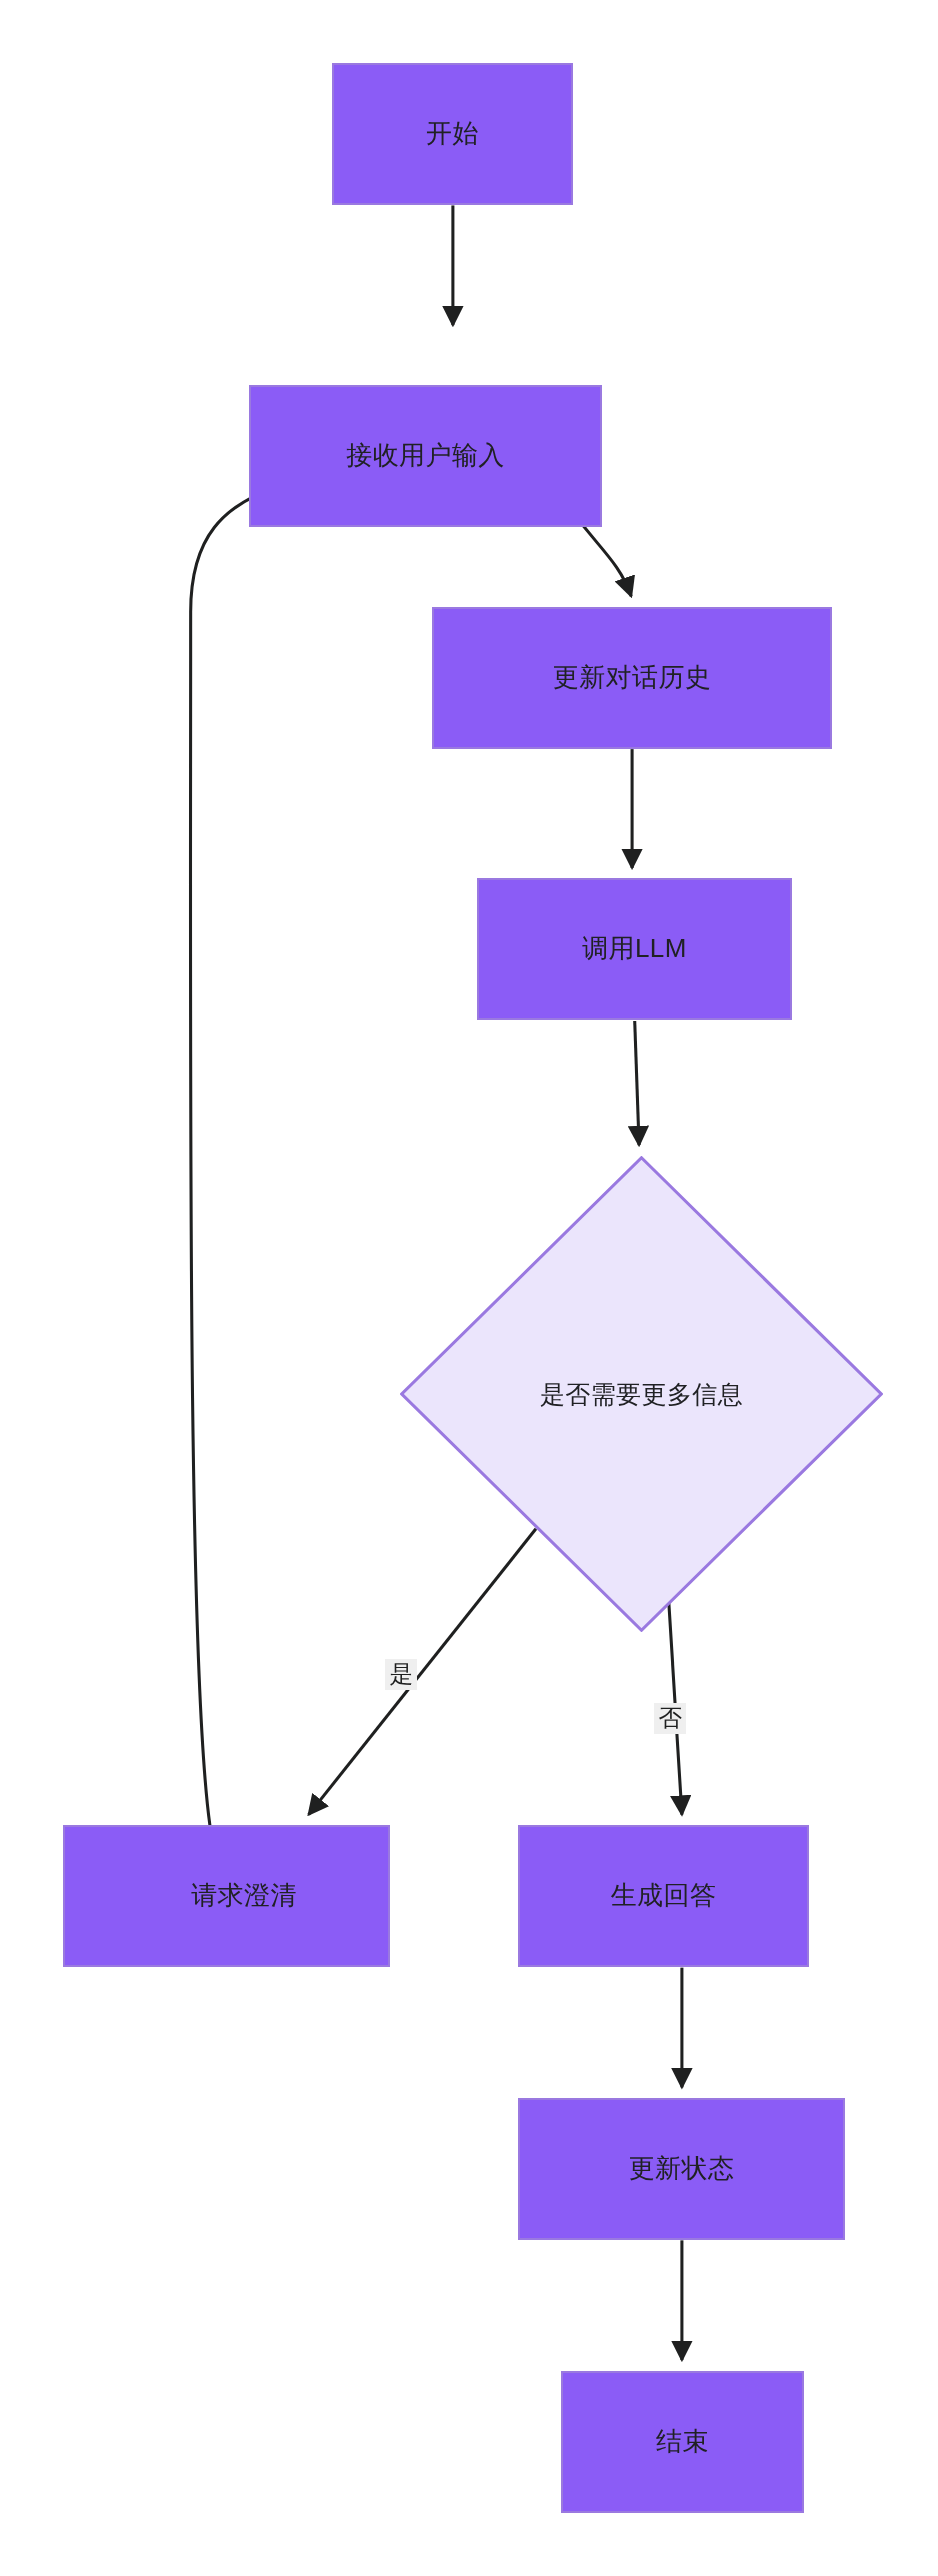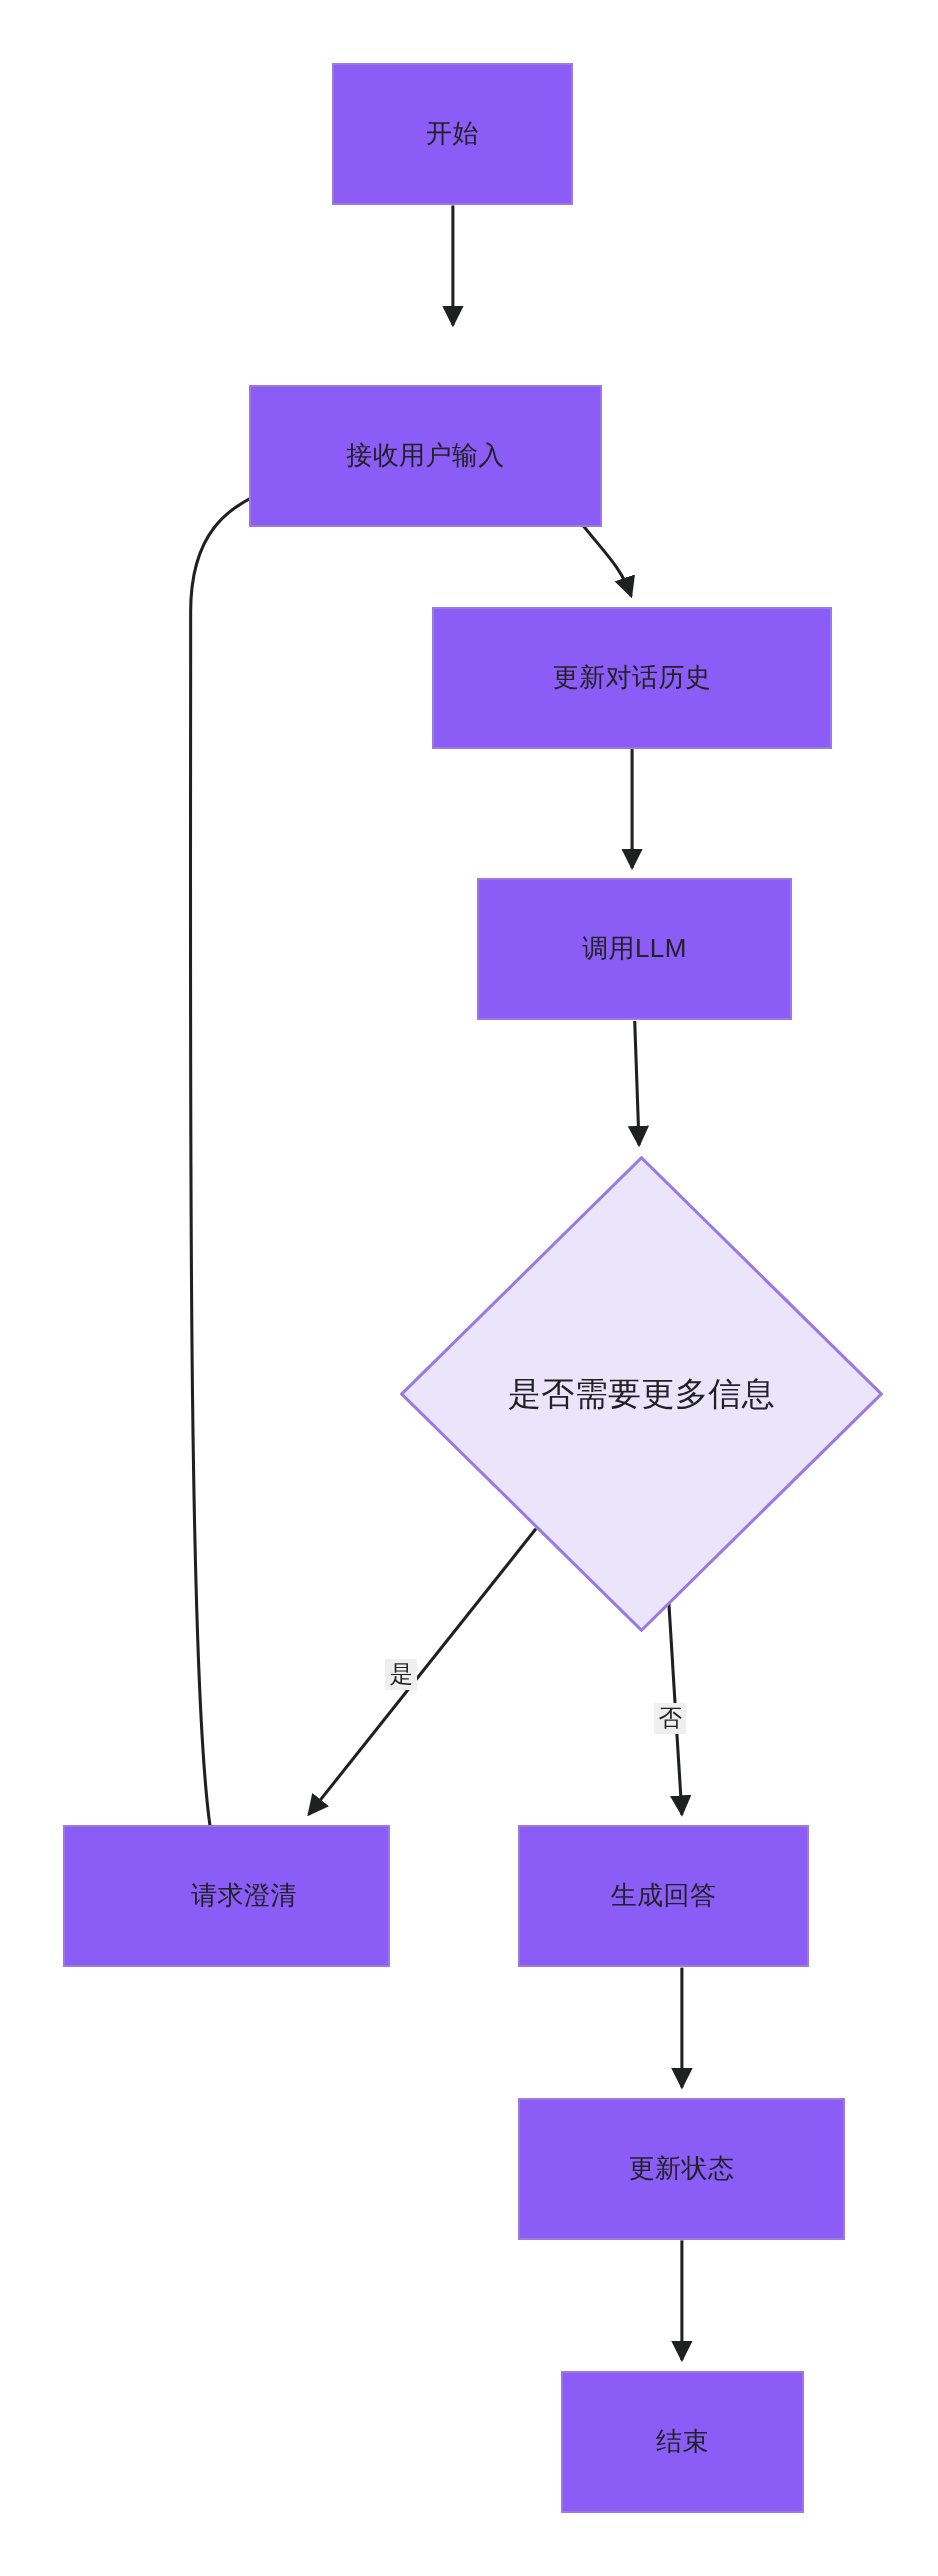--- a/index.html
+++ b/index.html
@@ -53,21 +53,21 @@
   }
   .node-diamond .diamond-shape {
     position: absolute;
     left: 0; top: 0;
     width: 100%;
     height: 100%;
   }
   .node-diamond .node-label {
     position: relative;
     z-index: 2;
-    font-size: 33px;
+    font-size: 25px;
     color: #202124;
     white-space: nowrap;
     letter-spacing: 0.4px;
   }
   .edge-label {
     position: absolute;
     background: #efefef;
     color: #1f2020;
     font-size: 23.6px;
     line-height: 1.1;

